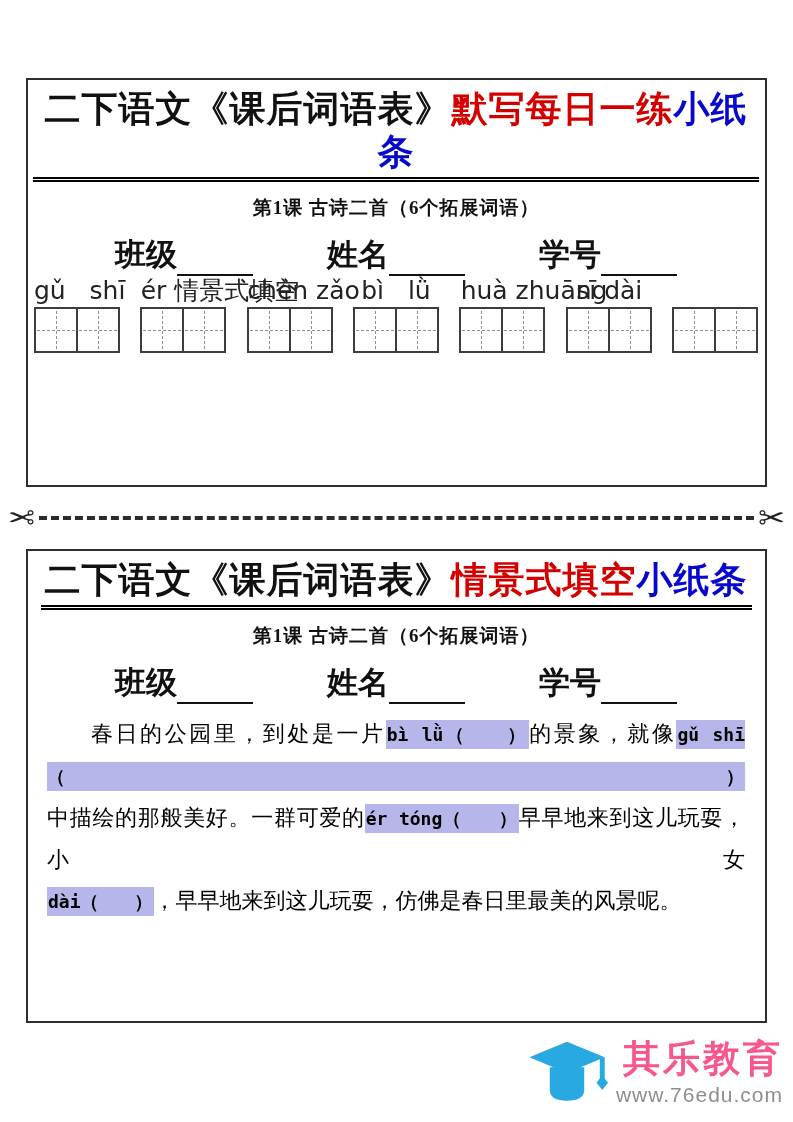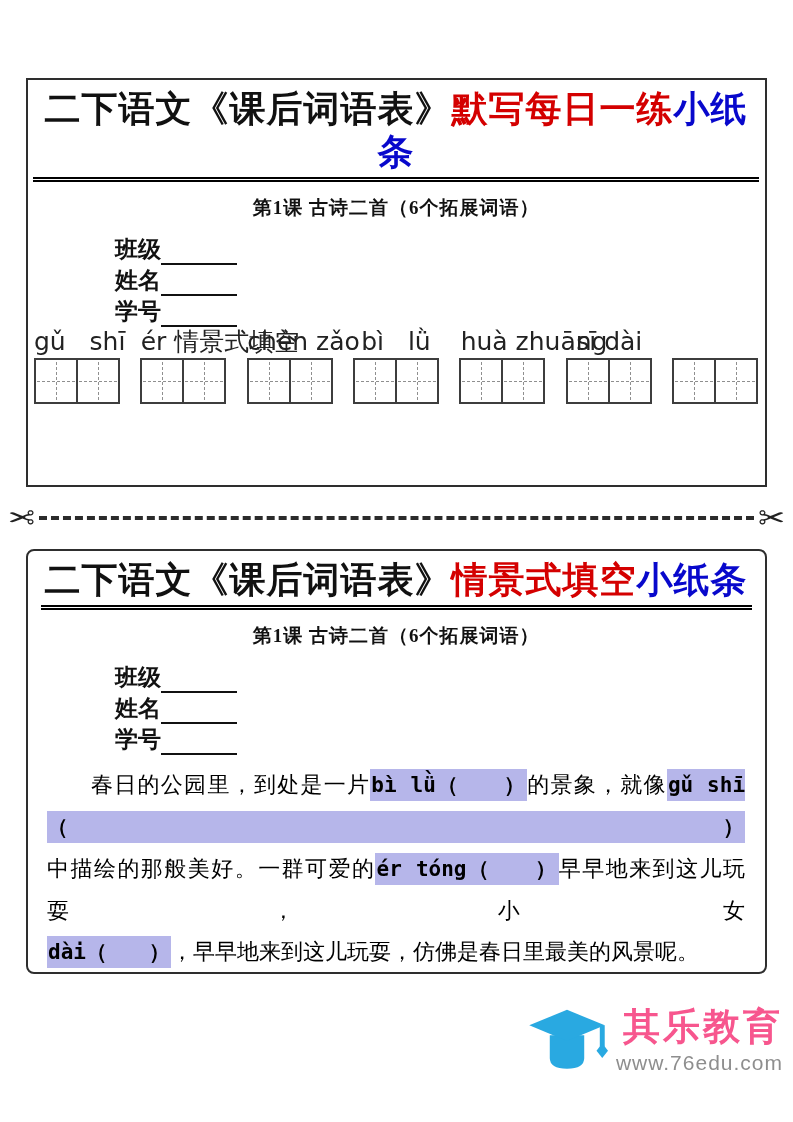--- a/index.html
+++ b/index.html
@@ -1,32 +1,32 @@
 <!DOCTYPE html>
 <html><head>
 <meta charset="utf-8">
 <style>
   html,body{margin:0;padding:0;background:#ffffff;}
   .page{position:relative;width:793px;height:1122px;background:#fff;overflow:hidden;
         font-family:"Liberation Serif", serif;color:#111;}
   .slip{box-sizing:border-box;border:2px solid #2e2e2e;background:#fff;padding:6px 6px 0 5px;}
   #slip1{margin:78px 26px 0 26px;height:409px;}
-  #slip2{margin:0 26px 0 26px;height:425px;border-radius:8px;}
+  #slip2{margin:0 26px 0 26px;height:474px;}
 
   .title{margin:2px auto 0 auto;text-align:center;}
   .title-inner{display:inline-block;font-size:36px;font-weight:900;letter-spacing:1px;
                line-height:1.2;border-bottom:5px double #000;padding:0 4px 3px 4px;
                font-family:"Liberation Serif", serif;}
   .t-red{color:#d40000;}
   .t-blue{color:#0808cc;}
 
   .lesson{text-align:center;font-size:19px;font-weight:bold;margin-top:13px;letter-spacing:1px;}
 
   .fields{display:flex;justify-content:space-between;padding:0 82px;margin-top:13px;
-          font-size:23px;flex-direction:column;}
+          font-size:31px;}
   .field{display:flex;align-items:flex-end;}
   .flabel{font-weight:bold;}
   .fline{display:inline-block;width:76px;border-bottom:2px solid #111;height:24px;}
 
   .pinyin-row{display:flex;justify-content:space-between;padding:0 1px;
               font-family:"DejaVu Sans", sans-serif;font-size:25px;color:#222;}
   .pslot{width:84px;text-align:center;white-space:pre;line-height:30px;}
 
   .grid-row{display:flex;justify-content:space-between;margin-top:1px;padding:0 1px;}
   .ggroup{display:flex;border:2px solid #3d3d3d;}
@@ -38,23 +38,23 @@
   .divider{display:flex;align-items:center;margin:14px 8px;height:34px;}
   .scissors{font-size:32px;color:#222;line-height:34px;font-family:"DejaVu Sans", sans-serif;}
   .scissors.left{transform:scaleX(-1);}
   .dash-line{flex:1;border-top:4px dashed #2b2b2b;margin:0 4px;height:0;}
 
   .para{padding:2px 14px 0 14px;margin-top:7px;font-size:22px;line-height:41px;color:#000;}
   .pline{min-height:41px;}
   .pline.justify{text-align:justify;text-align-last:justify;}
   .pline.indent{text-indent:2em;}
   .hl{background:#b6b6ea;font-family:"DejaVu Sans Mono", monospace;font-weight:bold;
-      font-size:21px;padding:4px 1px;text-indent:0;}
+      font-size:18px;padding:4px 1px;text-indent:0;}
 
-  .logo{position:absolute;right:10px;top:1004px;display:flex;align-items:flex-start;}
+  .logo{position:absolute;right:10px;top:1036px;display:flex;align-items:flex-start;}
   .cap-svg{width:86px;height:82px;margin-right:6px;}
   .logo-text{text-align:right;}
   .brand{font-size:37px;font-weight:900;color:#f7568e;letter-spacing:3px;line-height:46px;
          font-family:"Liberation Sans", sans-serif;}
   .url{font-size:21px;font-weight:normal;color:#8e8e8e;letter-spacing:1px;line-height:26px;
        font-family:"Liberation Sans", sans-serif;}
 </style>
 </head>
 <body>
 

